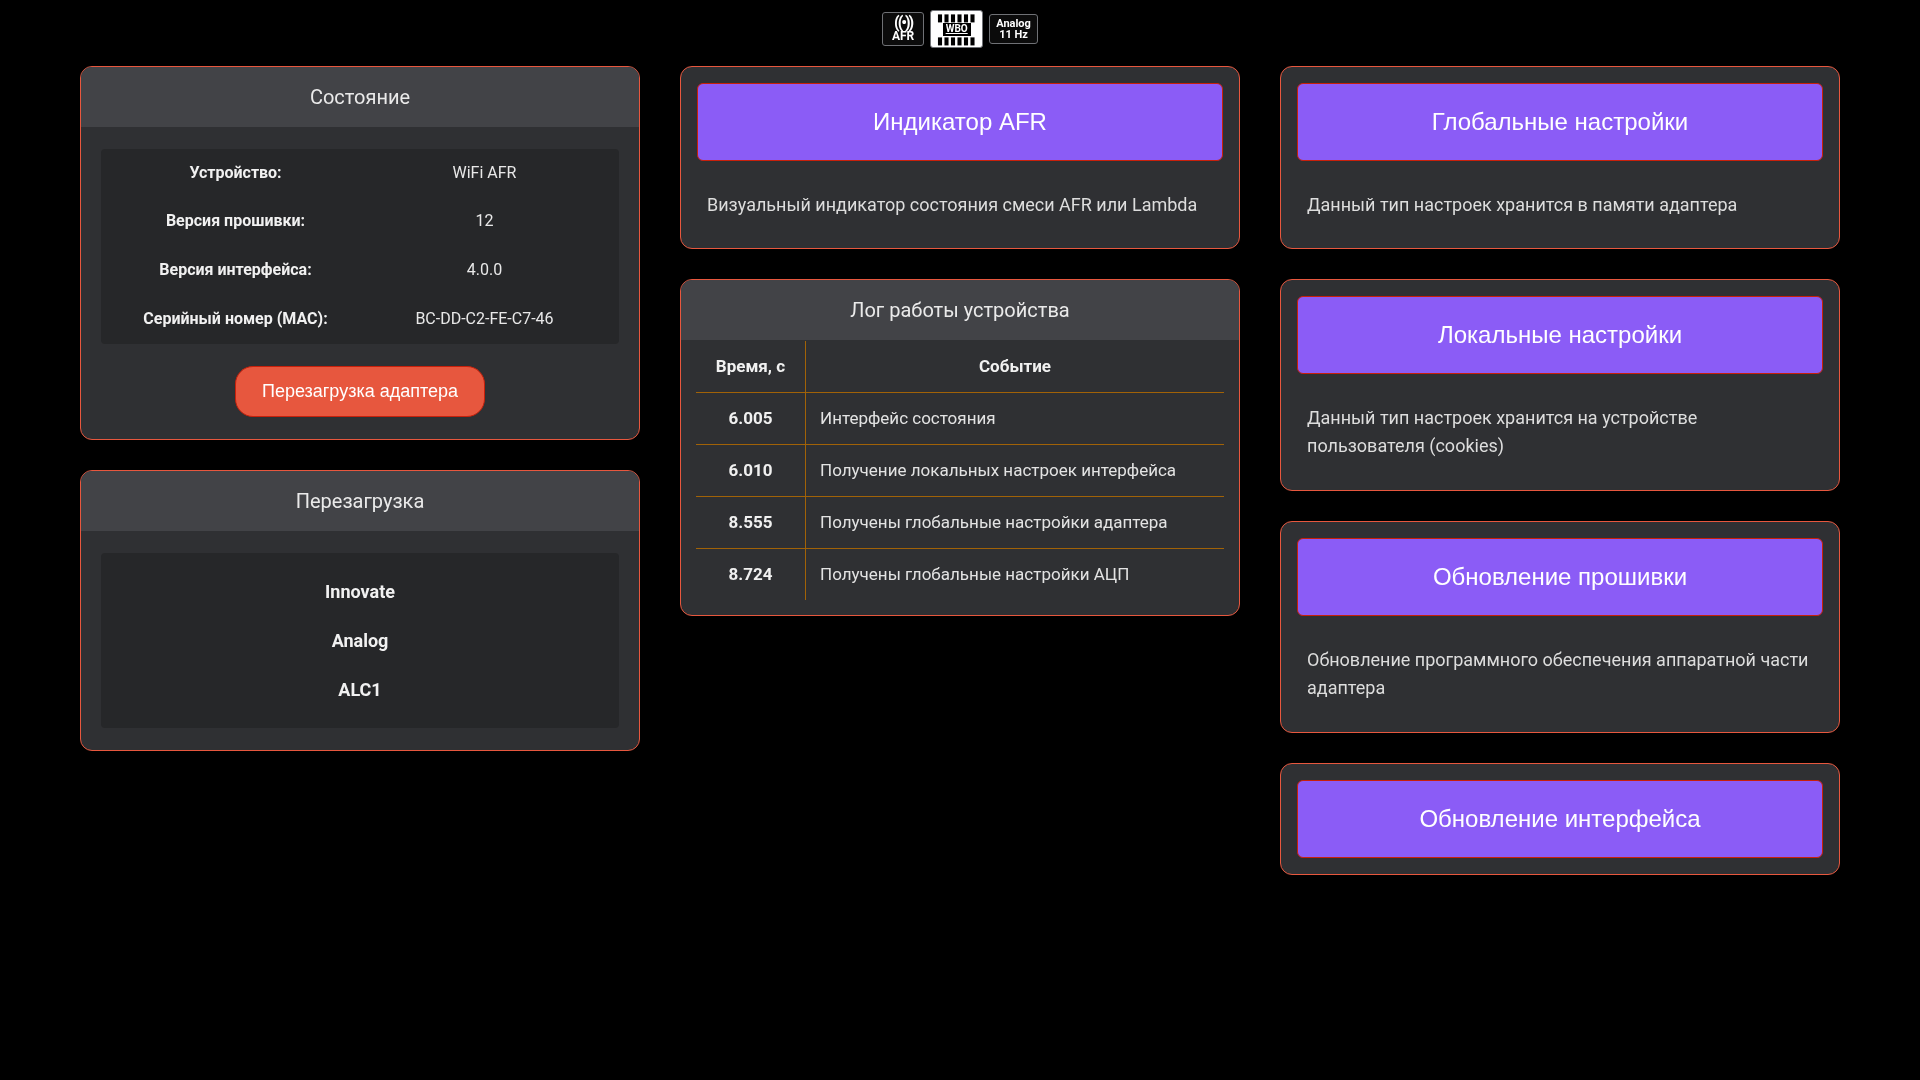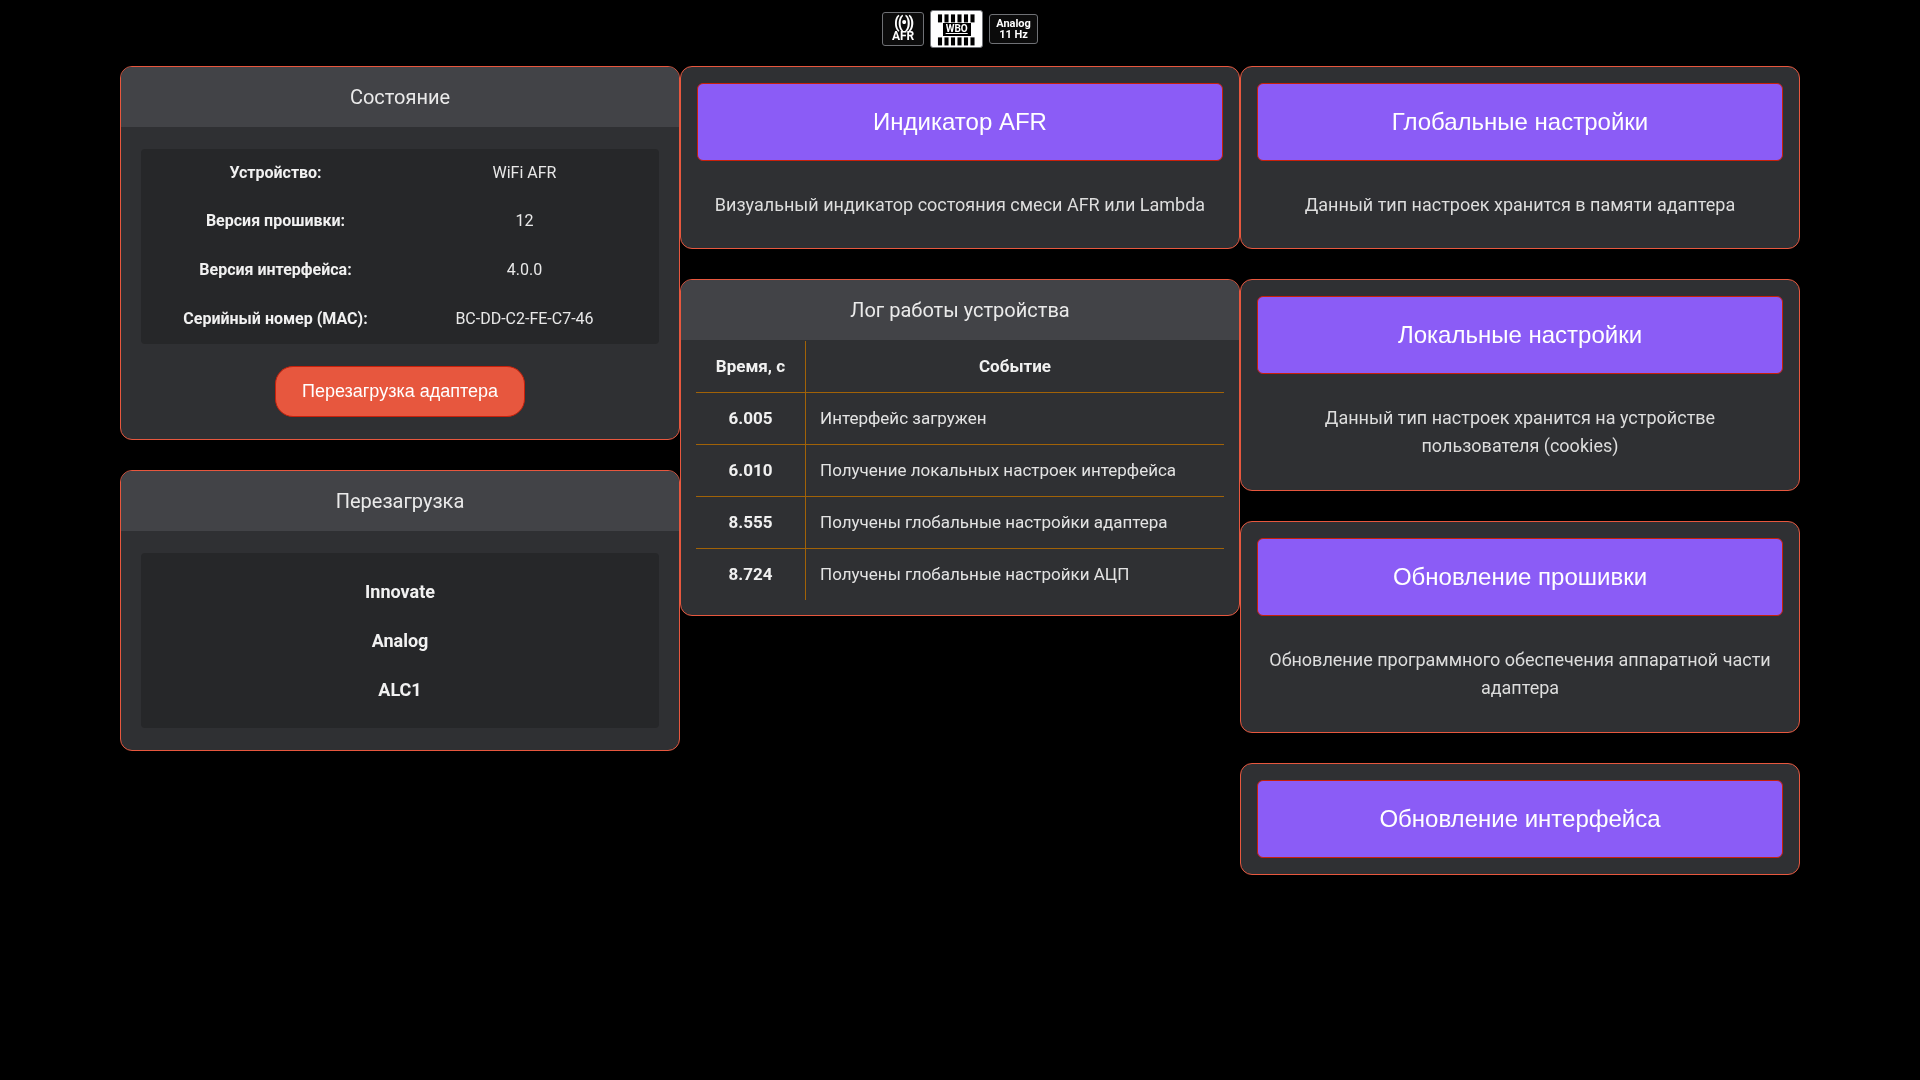--- a/index.html
+++ b/index.html
@@ -42,20 +42,21 @@
   }
   .badge .afr-icon { font-size: 16px; letter-spacing: -2px; line-height: 0.9; }
   .badge .wbo-dots { font-size: 10px; letter-spacing: 1px; line-height: 0.8; }
   .badge .wbo-box { background:#000; color:#fff; padding:1px 3px; margin:1px 0; font-size:10px;text-decoration:underline; }
   .badge .small { font-size: 11px; }
 
   
   .grid {
     display: grid;
     grid-template-columns: 560px 560px 560px;
+    gap: 40px;
     justify-content: center;
     align-items: start;
     padding: 0 30px;
   }
   .col { display: flex; flex-direction: column; gap: 30px; }
 
   .panel {
     background: #2f3033;
     border: 1px solid #e7573e;
     border-radius: 12px;
@@ -80,21 +81,21 @@
     border: 1px solid #c8200b;
     border-radius: 6px;
     text-align: center;
     font-size: 24px;
     font-weight: 500;
     padding: 24px 10px;
     cursor: pointer;
   }
 
   .panel-desc {
-    text-align: center;
+    text-align: left;
     color: #ddd;
     font-size: 18px;
     line-height: 1.55;
     padding: 30px 26px 30px 26px;
   }
 
   
   .kv {
     background: #262729;
     border-radius: 4px;
@@ -246,21 +247,21 @@
         <table class="log">
           <thead>
             <tr>
               <th class="time-col">Время, с</th>
               <th>Событие</th>
             </tr>
           </thead>
           <tbody>
             <tr>
               <td class="time">6.005</td>
-              <td class="evt">Интерфейс загружен</td>
+              <td class="evt">Интерфейс состояния</td>
             </tr>
             <tr>
               <td class="time">6.010</td>
               <td class="evt">Получение локальных настроек интерфейса</td>
             </tr>
             <tr>
               <td class="time">8.555</td>
               <td class="evt">Получены глобальные настройки адаптера</td>
             </tr>
             <tr>

